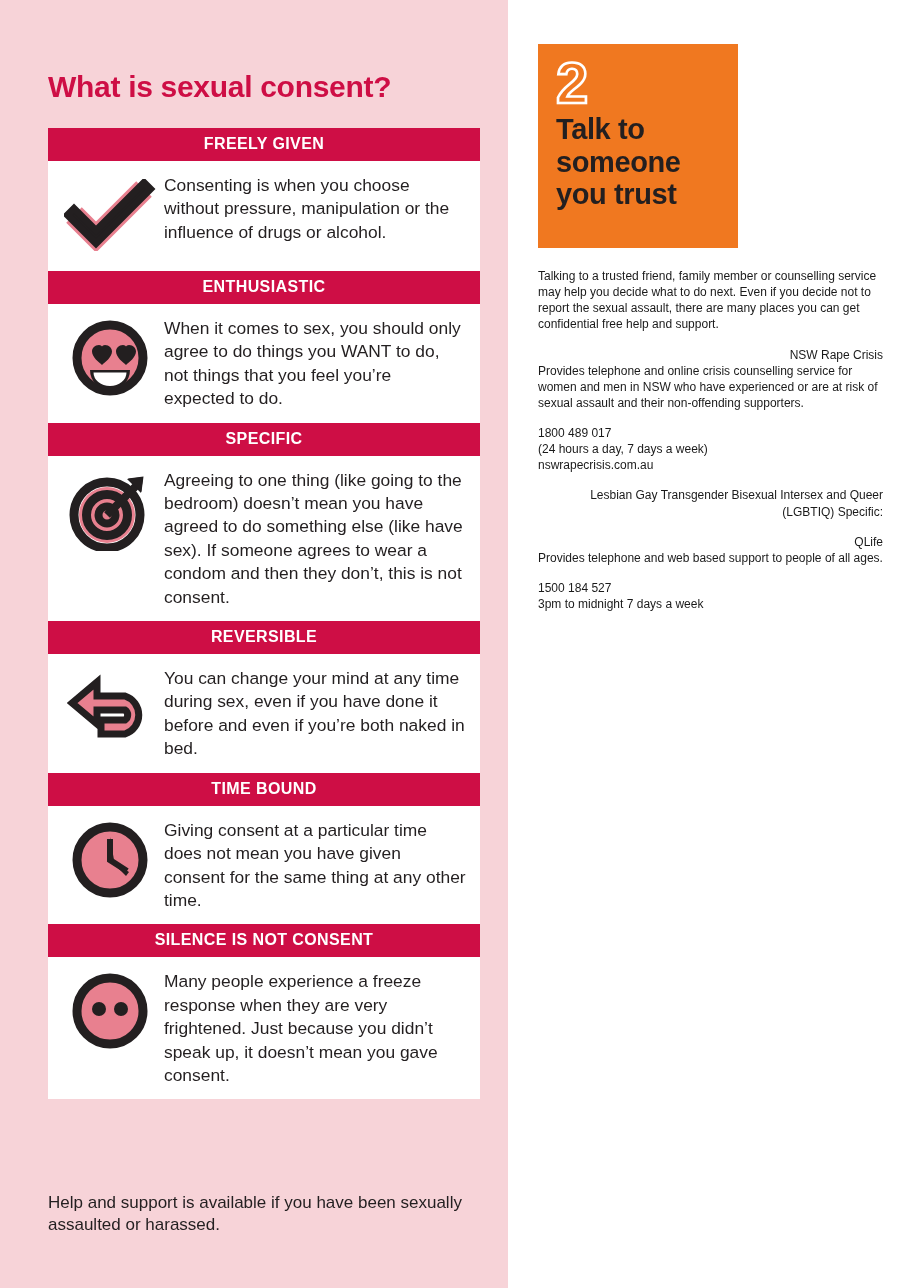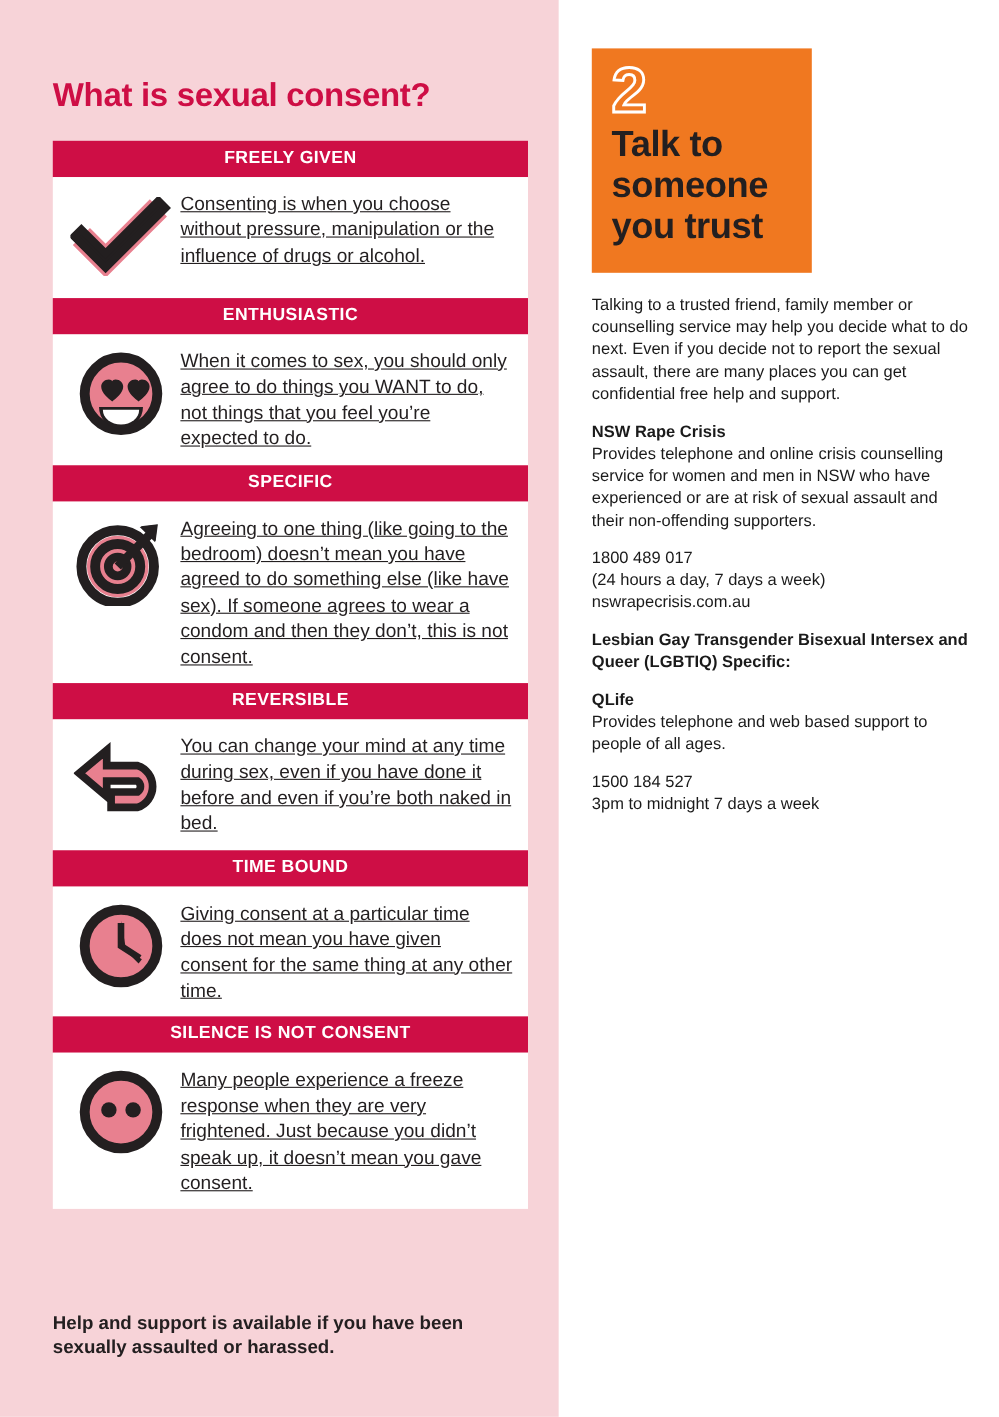--- a/index.html
+++ b/index.html
@@ -63,29 +63,28 @@
     align-items: center;
     justify-content: center;
   }
   .section-icon svg { display: block; }
   .section-text {
     flex: 1 1 auto;
     font-size: 17.4px;
     line-height: 1.345;
     color: #231F20;
     padding-top: 3px;
-    text-decoration: underline;
   }
 
   #footer-note {
     position: absolute;
     left: 48px; top: 1192px;
     width: 440px;
     font-size: 17px;
-    font-weight: bold;
+    font-weight: normal;
     line-height: 1.32;
     color: #231F20;
   }
 
   
   #right-panel {
     position: absolute;
     left: 508px; top: 0;
     width: 400px; height: 1288px;
     background: #ffffff;
@@ -100,40 +99,40 @@
   }
   #step-number {
     font-size: 58px;
     font-weight: bold;
     line-height: 0.92;
     color: transparent;
     -webkit-text-stroke: 2.6px #ffffff;
     margin: 0 0 4px 0;
   }
   #step-title {
-    font-size: 33px;
+    font-size: 29px;
     font-weight: bold;
     line-height: 1.11;
     color: #231F20;
     letter-spacing: -0.4px;
   }
 
   #right-copy {
     position: absolute;
     left: 30px; top: 268px;
     width: 345px;
   }
   .para {
-    font-size: 15px;
+    font-size: 12px;
     line-height: 1.345;
     color: #1A1A1A;
     margin: 0 0 14px 0;
   }
   .para.tight { margin-bottom: 0; }
-  .para.bold { font-weight: bold; margin-bottom: 0; }
+  .para.bold { font-weight: normal; margin-bottom: 0; text-align: right; }
   .spacer-sm { height: 14px; }
 </style>
 </head>
 <body>
 
 <div id="left-panel">
 
   <div id="page-title">What is sexual consent?</div>
 
   <div id="consent-card">

